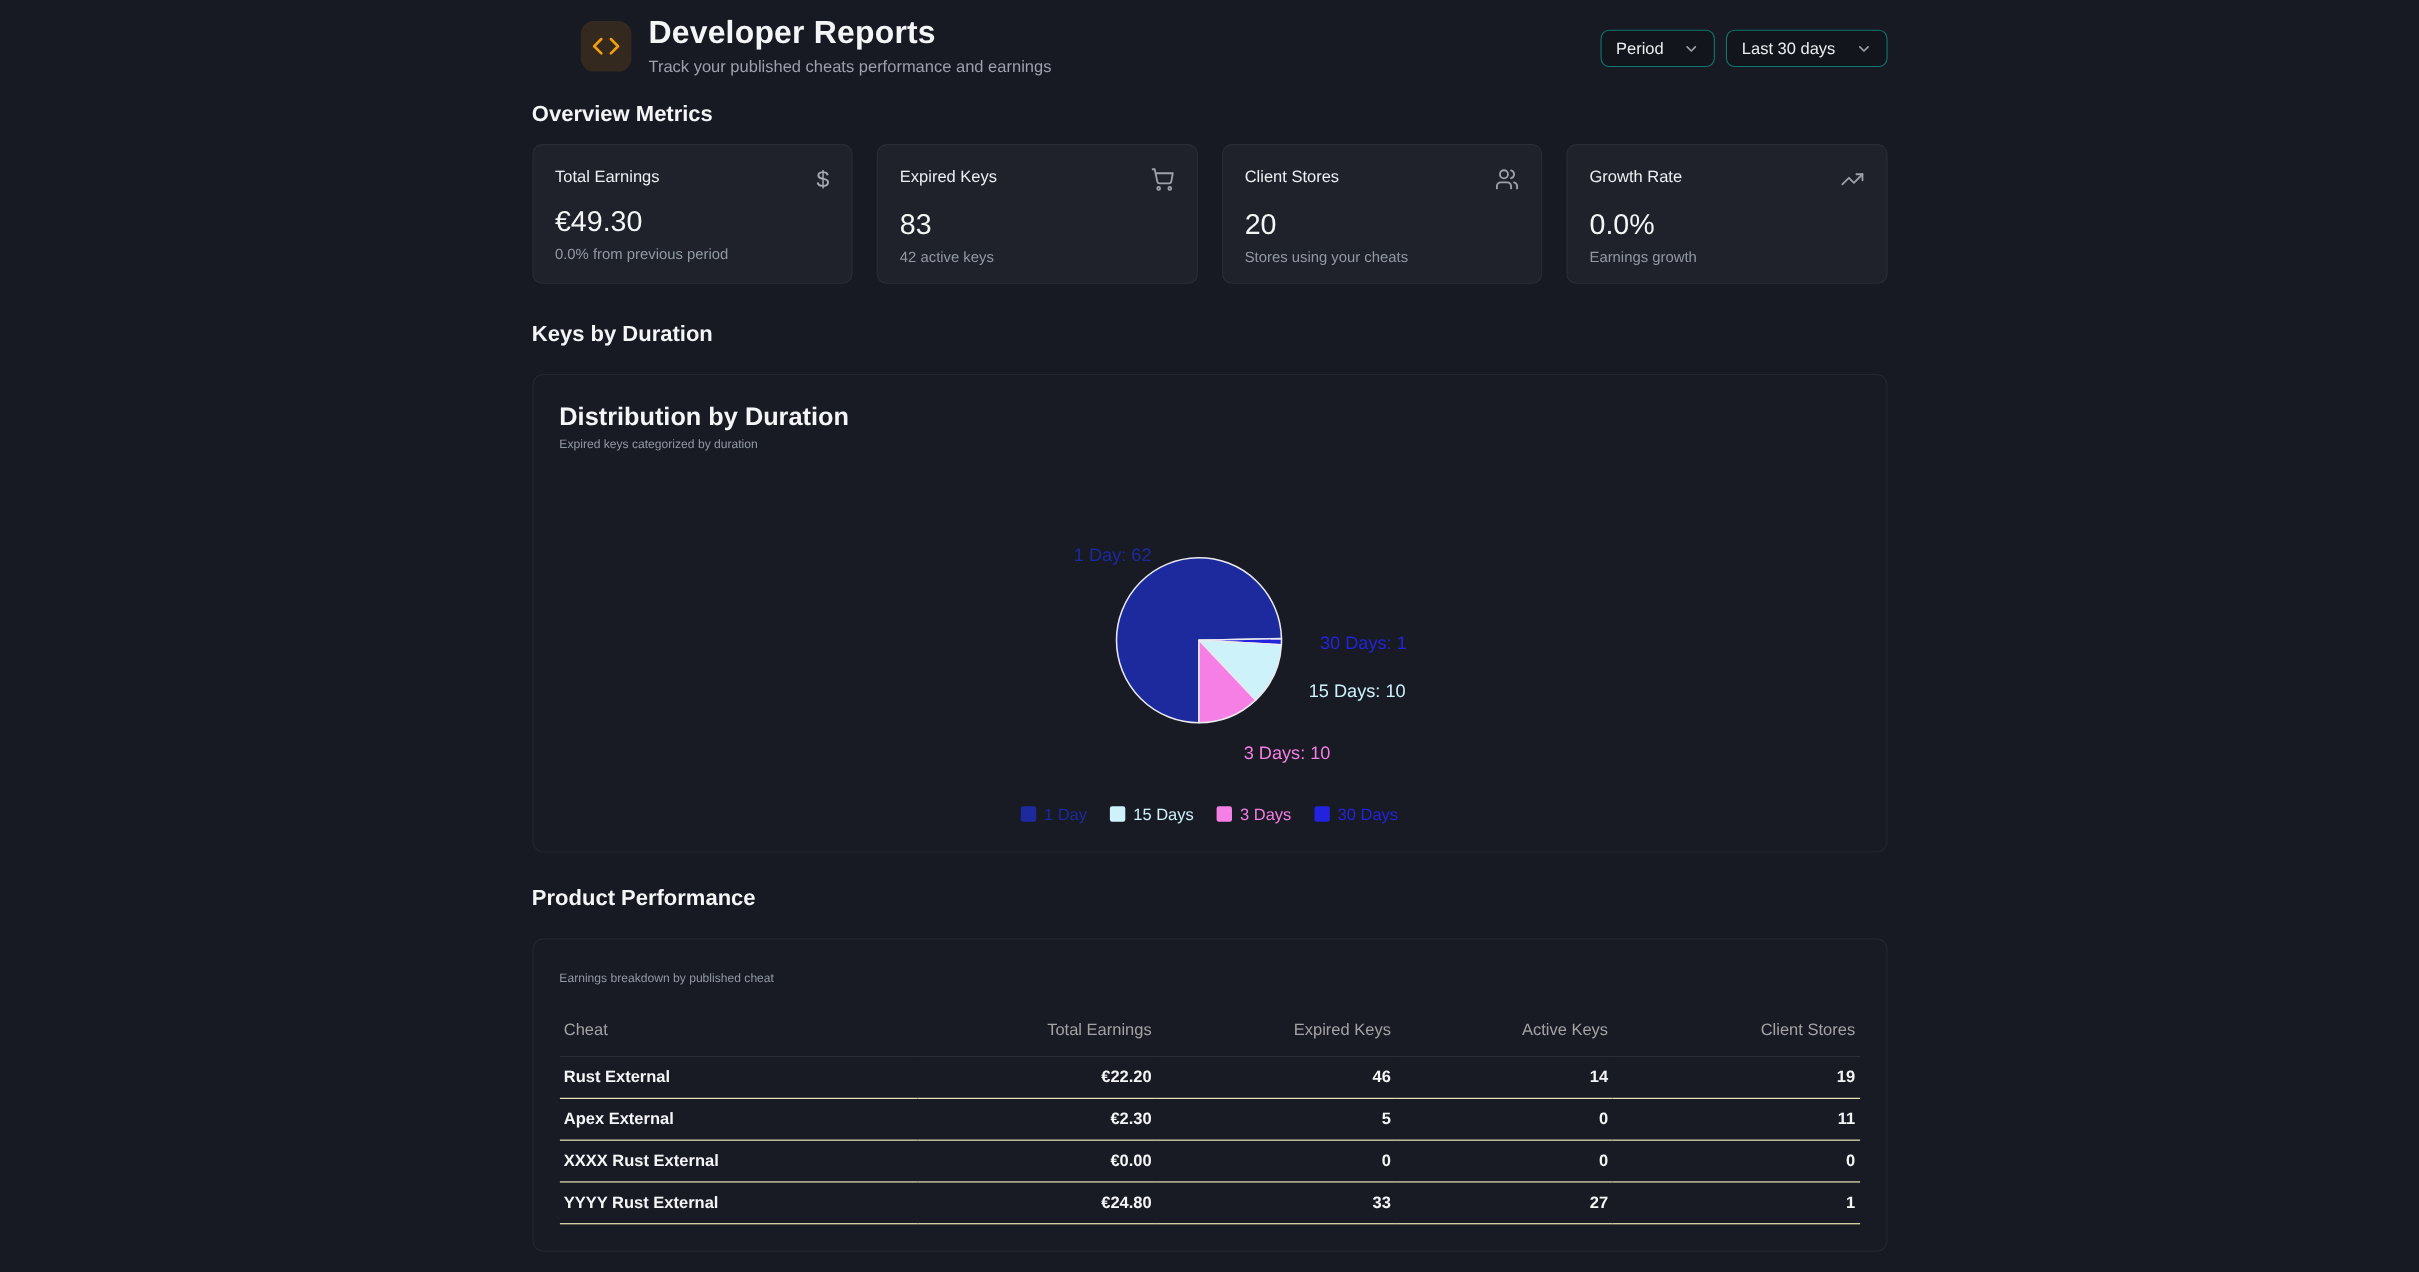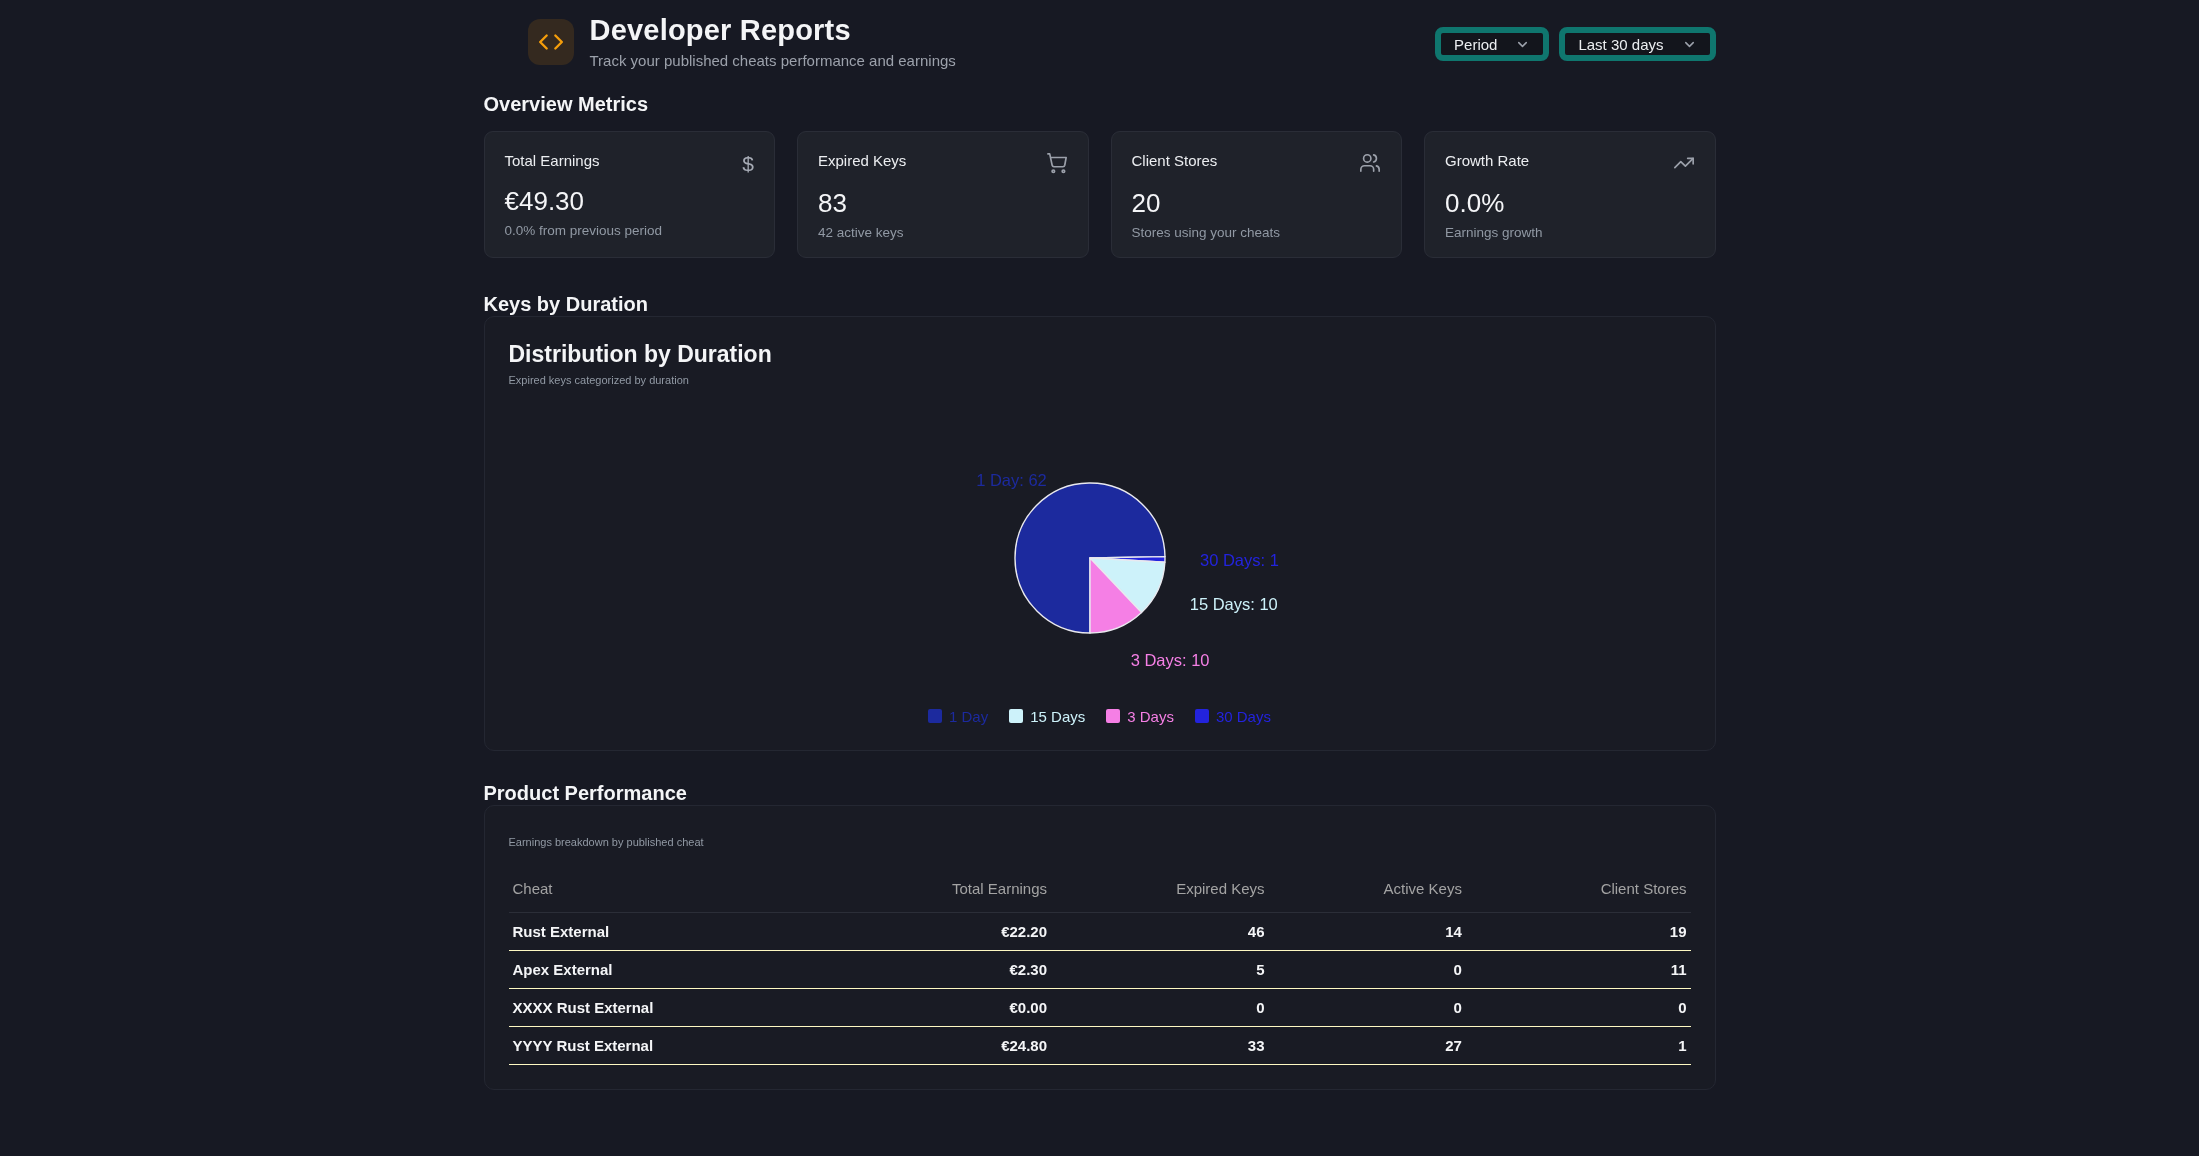--- a/index.html
+++ b/index.html
@@ -18,21 +18,21 @@
     width: 46px; height: 46px; border-radius: 12px;
     background: rgba(245,158,11,0.13);
     display: flex; align-items: center; justify-content: center;
     flex: 0 0 auto;
   }
   .title-block h1 { font-size: 29px; font-weight: bold; letter-spacing: 0.2px; }
   .title-block .subtitle { font-size: 15px; color: #9ca1ab; margin-top: 5px; }
   .header-right { display: flex; gap: 10px; padding-top: 13px; }
   .select-btn {
     height: 34px; display: flex; align-items: center; gap: 18px;
-    background: #13151c; border: 6px solid #0f766e; border-radius: 8px;
+    background: #13151c; border: 1px solid #0f766e; border-radius: 8px;
     color: #eceef1; font-size: 15px; font-weight: 500;
     padding: 0 13px; cursor: pointer; font-family: inherit;
   }
   .select-btn .chev { display: flex; }
 
   
   .section-title { font-size: 20px; font-weight: bold; }
   .sec-overview { margin-top: 24px; }
   .sec-keys { margin-top: 35px; }
   .sec-product { margin-top: 31px; }
@@ -46,21 +46,21 @@
   .card-top { display: flex; justify-content: space-between; align-items: flex-start; }
   .card-label { font-size: 15px; font-weight: 500; color: #eceef1; }
   .card-icon { color: #9ca1ab; }
   .card-value { font-size: 26px; font-weight: normal; margin-top: 10px; }
   .card-sub { font-size: 13.5px; color: #9199a4; margin-top: 6px; }
   .dollar-glyph { font-size: 21px; color: #a6abb5; line-height: 24px; }
 
   
   .panel {
     background: #191b24; border: 1px solid #242732; border-radius: 10px;
-    margin-top: 0; padding: 24px;
+    margin-top: 24px; padding: 24px;
   }
   .panel-title { font-size: 23px; font-weight: bold; }
   .panel-sub { font-size: 11px; color: #9199a4; margin-top: 6px; }
 
   
   .chart-wrap { position: relative; height: 300px; margin-top: 10px; }
   .chart-wrap svg { position: absolute; inset: 0; }
   .legend { display: flex; justify-content: center; gap: 21px; margin-top: 10px; height: 20px; }
   .legend-item { display: flex; align-items: center; gap: 7px; font-size: 15px; cursor: pointer; text-align: center; }
   .legend-swatch { width: 14px; height: 14px; border-radius: 2px; }

